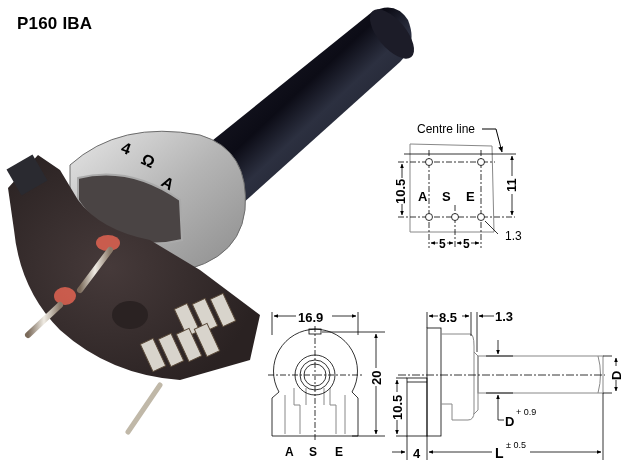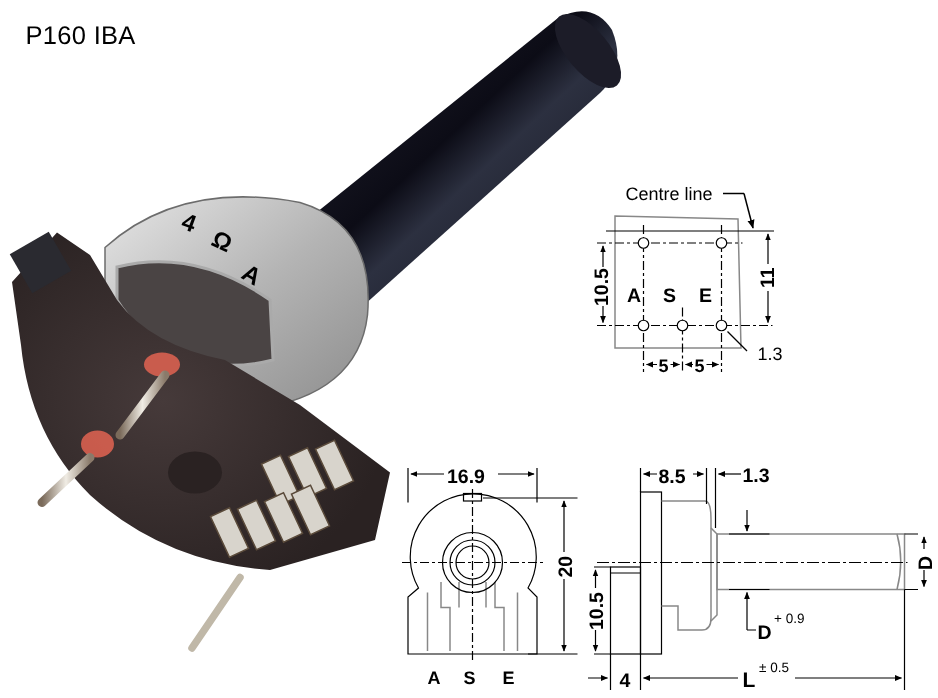--- a/index.html
+++ b/index.html
@@ -1,17 +1,17 @@
 <!DOCTYPE html>
 <html><head>
 <meta charset="utf-8">
 <style>
   html, body { margin:0; padding:0; background:#ffffff; }
   body { width:625px; height:465px; position:relative; overflow:hidden; font-family:"Liberation Sans", sans-serif; }
-  .title { position:absolute; left:17px; top:14px; font-size:17px; font-weight:normal; color:#000; letter-spacing:0.2px; }
+  .title { position:absolute; left:17px; top:14px; font-size:17px; font-weight:bold; color:#000; letter-spacing:0.2px; }
   .photo { position:absolute; left:0; top:0; }
   .dwg { position:absolute; left:0; top:0; }
   .lbl { font-family:"Liberation Sans", sans-serif; font-weight:bold; fill:#000; }
   .lbl-n { font-family:"Liberation Sans", sans-serif; fill:#000; }
 </style>
 </head>
 <body>
 
 <svg class="photo" width="625" height="465" viewBox="0 0 625 465">
   <defs>

